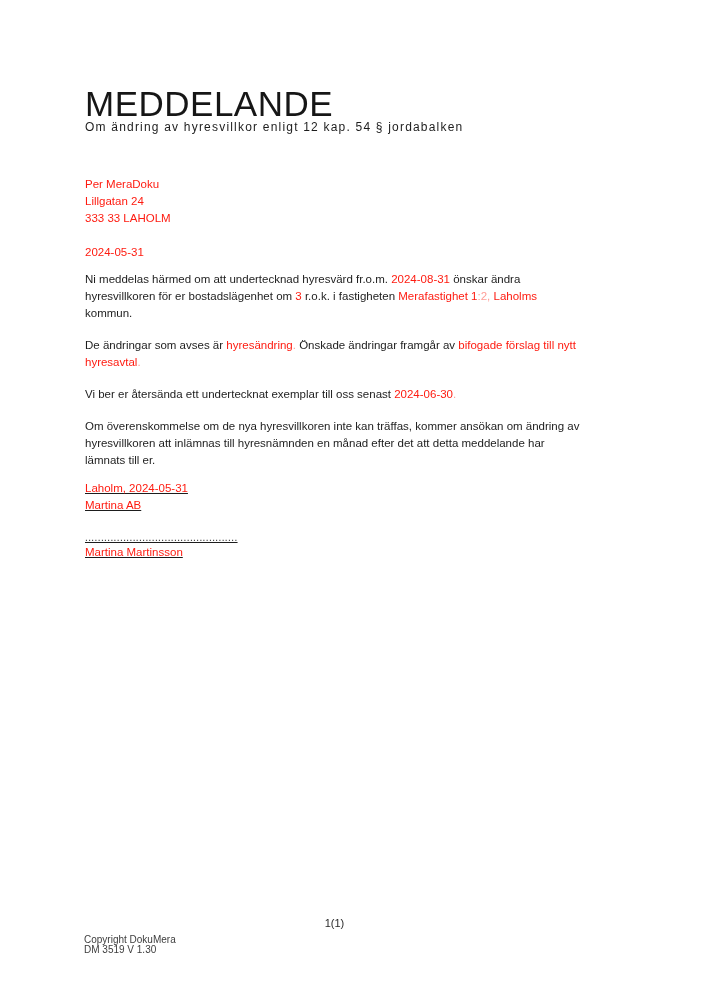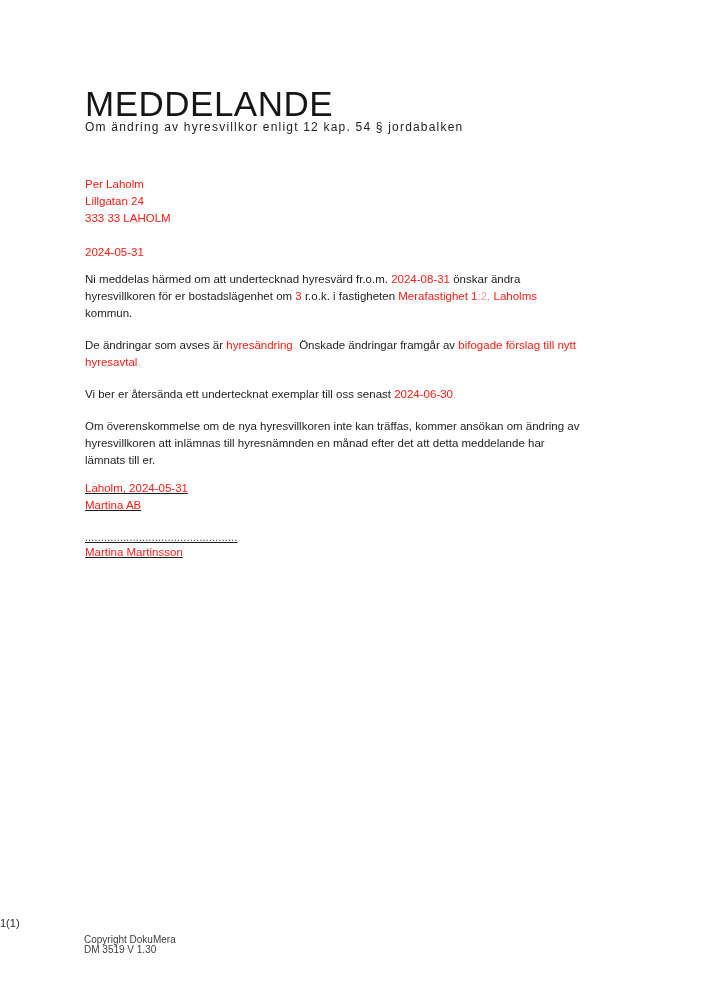--- a/index.html
+++ b/index.html
@@ -77,20 +77,21 @@
     font-size: 10px;
     letter-spacing: 0.4px;
     line-height: 13px;
     margin-top: 17px;
   }
   .page-number {
     position: absolute;
     left: 0;
     top: 917px;
     width: 669px;
+    text-align: center;
     font-size: 11px;
     color: #2a2a2a;
   }
   .footer-copyright {
     position: absolute;
     left: 84px;
     top: 935px;
     font-size: 10px;
     line-height: 10px;
     color: #3d3d3d;
@@ -99,21 +100,21 @@
 </head>
 <body>
 
 <div class="page">
 
   <div class="letter-title">MEDDELANDE</div>
 
   <div class="letter-subtitle">Om ändring av hyresvillkor enligt 12 kap. 54 § jordabalken</div>
 
   <div class="recipient-block">
-      <div>Per Laholm</div>
+      <div>Per MeraDoku</div>
       <div>Lillgatan 24</div>
       <div>333 33 LAHOLM</div>
     </div>
 
   <div class="letter-date">2024-05-31</div>
 
   <div class="body-paragraphs">
       <div class="paragraph">
         <div class="line"><span>Ni meddelas härmed om att undertecknad hyresvärd fr.o.m. </span><span class="c-red">2024-08-31</span><span> önskar ändra</span></div>
         <div class="line"><span>hyresvillkoren för er bostadslägenhet om </span><span class="c-red">3</span><span> r.o.k. i fastigheten </span><span class="c-red">Merafastighet 1</span><span class="c-lightred">:2,</span><span> </span><span class="c-red">Laholms</span></div>

